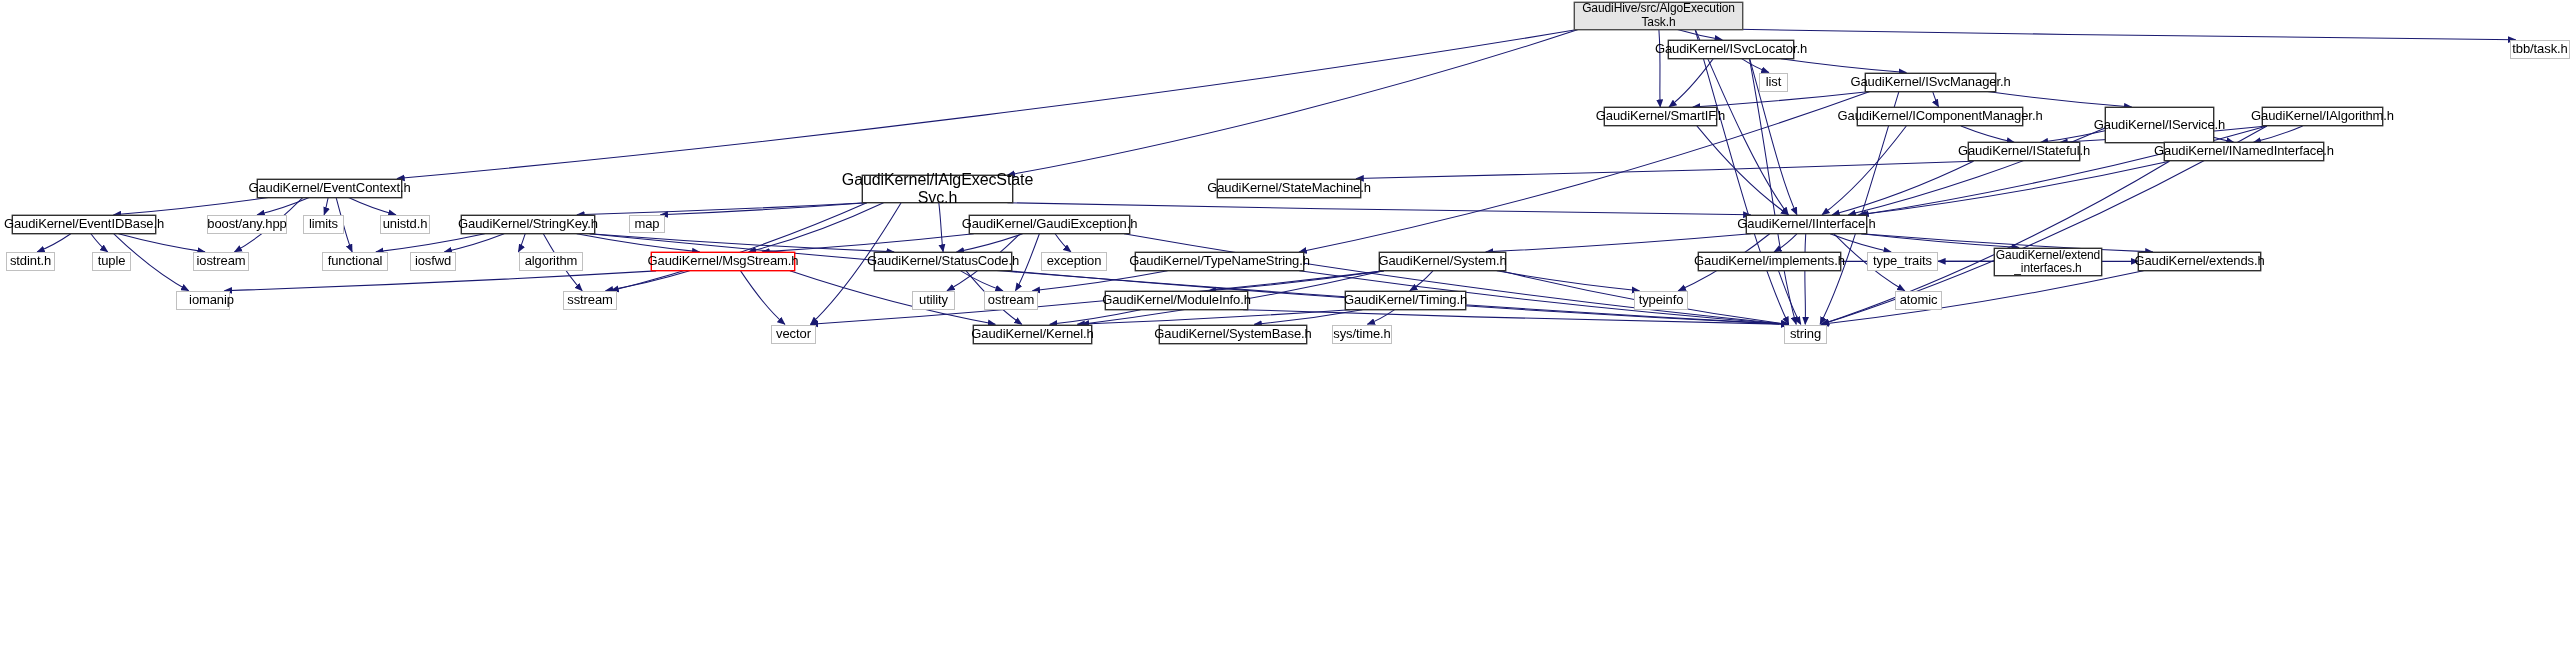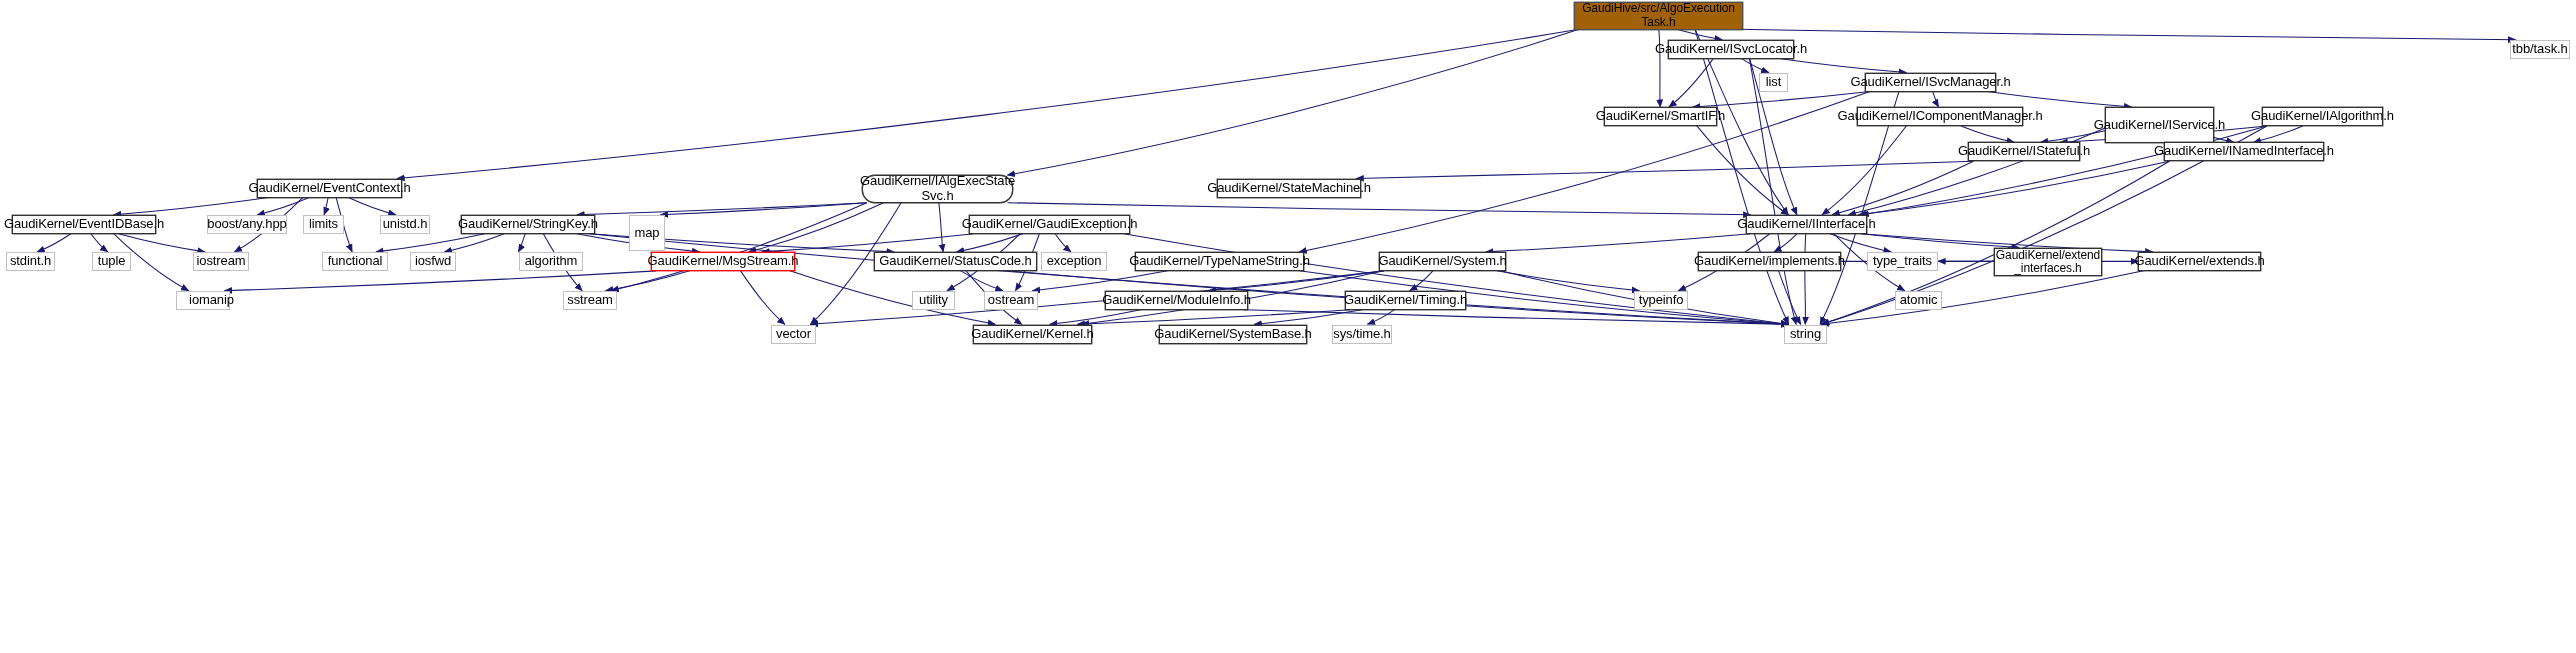--- a/index.html
+++ b/index.html
@@ -26,21 +26,21 @@
     border:0.9px solid #c0c0c0;
     font-size:13px;
     letter-spacing:-0.1px;
     z-index:5;
   }
   .node.lib{            
     border:0.9px solid #303030;
     box-shadow:0 0 0 0.4px #303030;
   }
   .node.root{
-    background:#a16207;
+    background:#e5e5e5;
     border:0.9px solid #4d4d4d;
     box-shadow:0 0 0 0.4px #4d4d4d;
   }
   .node.highlight{
     border:0.9px solid #ff0000;
     box-shadow:0 0 0 0.4px #ff0000;
   }
   .node span{display:block;pointer-events:none;}
 </style>
 </head>
@@ -156,39 +156,39 @@
       <div class="node lib" style="left: 1668px; top: 40px; width: 126px; height: 19px;"><span>GaudiKernel/ISvcLocator.h</span></div>
       <div class="node sys" style="left: 1759px; top: 73px; width: 29px; height: 19px;"><span>list</span></div>
       <div class="node lib" style="left: 1865px; top: 73px; width: 131px; height: 19px;"><span>GaudiKernel/ISvcManager.h</span></div>
       <div class="node lib" style="left: 1604px; top: 107px; width: 113px; height: 19px;"><span>GaudiKernel/SmartIF.h</span></div>
       <div class="node lib" style="left: 1857px; top: 107px; width: 166px; height: 19px;"><span>GaudiKernel/IComponentManager.h</span></div>
       <div class="node lib" style="left: 2105px; top: 107px; width: 109px; height: 36px;"><span>GaudiKernel/IService.h</span></div>
       <div class="node lib" style="left: 2262px; top: 107px; width: 121px; height: 19px;"><span>GaudiKernel/IAlgorithm.h</span></div>
       <div class="node lib" style="left: 1968px; top: 142px; width: 112px; height: 19px;"><span>GaudiKernel/IStateful.h</span></div>
       <div class="node lib" style="left: 2164px; top: 142px; width: 160px; height: 19px;"><span>GaudiKernel/INamedInterface.h</span></div>
       <div class="node lib" style="left: 257px; top: 179px; width: 145px; height: 19px;"><span>GaudiKernel/EventContext.h</span></div>
-      <div class="node lib" style="left: 862px; top: 175px; width: 151px; height: 28px; font-size: 13px; border-radius: 13px;"><span>GaudiKernel/IAlgExecState
+      <div class="node lib" style="left: 862px; top: 175px; width: 151px; height: 28px; font-size: 16px;"><span>GaudiKernel/IAlgExecState
 Svc.h</span></div>
       <div class="node lib" style="left: 1217px; top: 179px; width: 144px; height: 19px;"><span>GaudiKernel/StateMachine.h</span></div>
       <div class="node lib" style="left: 12px; top: 215px; width: 144px; height: 19px;"><span>GaudiKernel/EventIDBase.h</span></div>
       <div class="node sys" style="left: 207px; top: 215px; width: 80px; height: 19px;"><span>boost/any.hpp</span></div>
       <div class="node sys" style="left: 303px; top: 215px; width: 41px; height: 19px;"><span>limits</span></div>
       <div class="node sys" style="left: 380px; top: 215px; width: 50px; height: 19px;"><span>unistd.h</span></div>
       <div class="node lib" style="left: 461px; top: 215px; width: 134px; height: 19px;"><span>GaudiKernel/StringKey.h</span></div>
-      <div class="node sys" style="left: 629px; top: 215px; width: 36px; height: 36px; text-align: right;"><span>map</span></div>
+      <div class="node sys" style="left: 629px; top: 215px; width: 36px; height: 18px; text-align: right;"><span>map</span></div>
       <div class="node lib" style="left: 969px; top: 215px; width: 161px; height: 19px;"><span>GaudiKernel/GaudiException.h</span></div>
       <div class="node lib" style="left: 1746px; top: 215px; width: 121px; height: 19px;"><span>GaudiKernel/IInterface.h</span></div>
       <div class="node sys" style="left: 6px; top: 252px; width: 49px; height: 19px;"><span>stdint.h</span></div>
       <div class="node sys" style="left: 92px; top: 252px; width: 39px; height: 19px;"><span>tuple</span></div>
       <div class="node sys" style="left: 193px; top: 252px; width: 56px; height: 19px;"><span>iostream</span></div>
       <div class="node sys" style="left: 322px; top: 252px; width: 66px; height: 19px;"><span>functional</span></div>
       <div class="node sys" style="left: 410px; top: 252px; width: 46px; height: 19px;"><span>iosfwd</span></div>
       <div class="node sys" style="left: 485px; top: 252px; width: 64px; height: 19px; margin-left: 34px;"><span>algorithm</span></div>
       <div class="node lib highlight" style="left: 651px; top: 252px; width: 144px; height: 19px;"><span>GaudiKernel/MsgStream.h</span></div>
-      <div class="node lib" style="left: 874px; top: 252px; width: 163px; height: 19px; text-align: right;"><span>GaudiKernel/StatusCode.h</span></div>
+      <div class="node lib" style="left: 874px; top: 252px; width: 138px; height: 19px; text-align: right;"><span>GaudiKernel/StatusCode.h</span></div>
       <div class="node sys" style="left: 1041px; top: 252px; width: 66px; height: 19px;"><span>exception</span></div>
       <div class="node lib" style="left: 1135px; top: 252px; width: 169px; height: 19px;"><span>GaudiKernel/TypeNameString.h</span></div>
       <div class="node lib" style="left: 1379px; top: 252px; width: 127px; height: 19px;"><span>GaudiKernel/System.h</span></div>
       <div class="node lib" style="left: 1698px; top: 252px; width: 143px; height: 19px;"><span>GaudiKernel/implements.h</span></div>
       <div class="node sys" style="left: 1867px; top: 252px; width: 71px; height: 19px;"><span>type_traits</span></div>
       <div class="node lib" style="left: 1994px; top: 248px; width: 108px; height: 28px; font-size: 12px;"><span>GaudiKernel/extend
 _interfaces.h</span></div>
       <div class="node lib" style="left: 2138px; top: 252px; width: 123px; height: 19px;"><span>GaudiKernel/extends.h</span></div>
       <div class="node sys" style="left: 176px; top: 291px; width: 54px; height: 19px; padding-left: 17px;"><span>iomanip</span></div>
       <div class="node sys" style="left: 563px; top: 291px; width: 54px; height: 19px;"><span>sstream</span></div>

